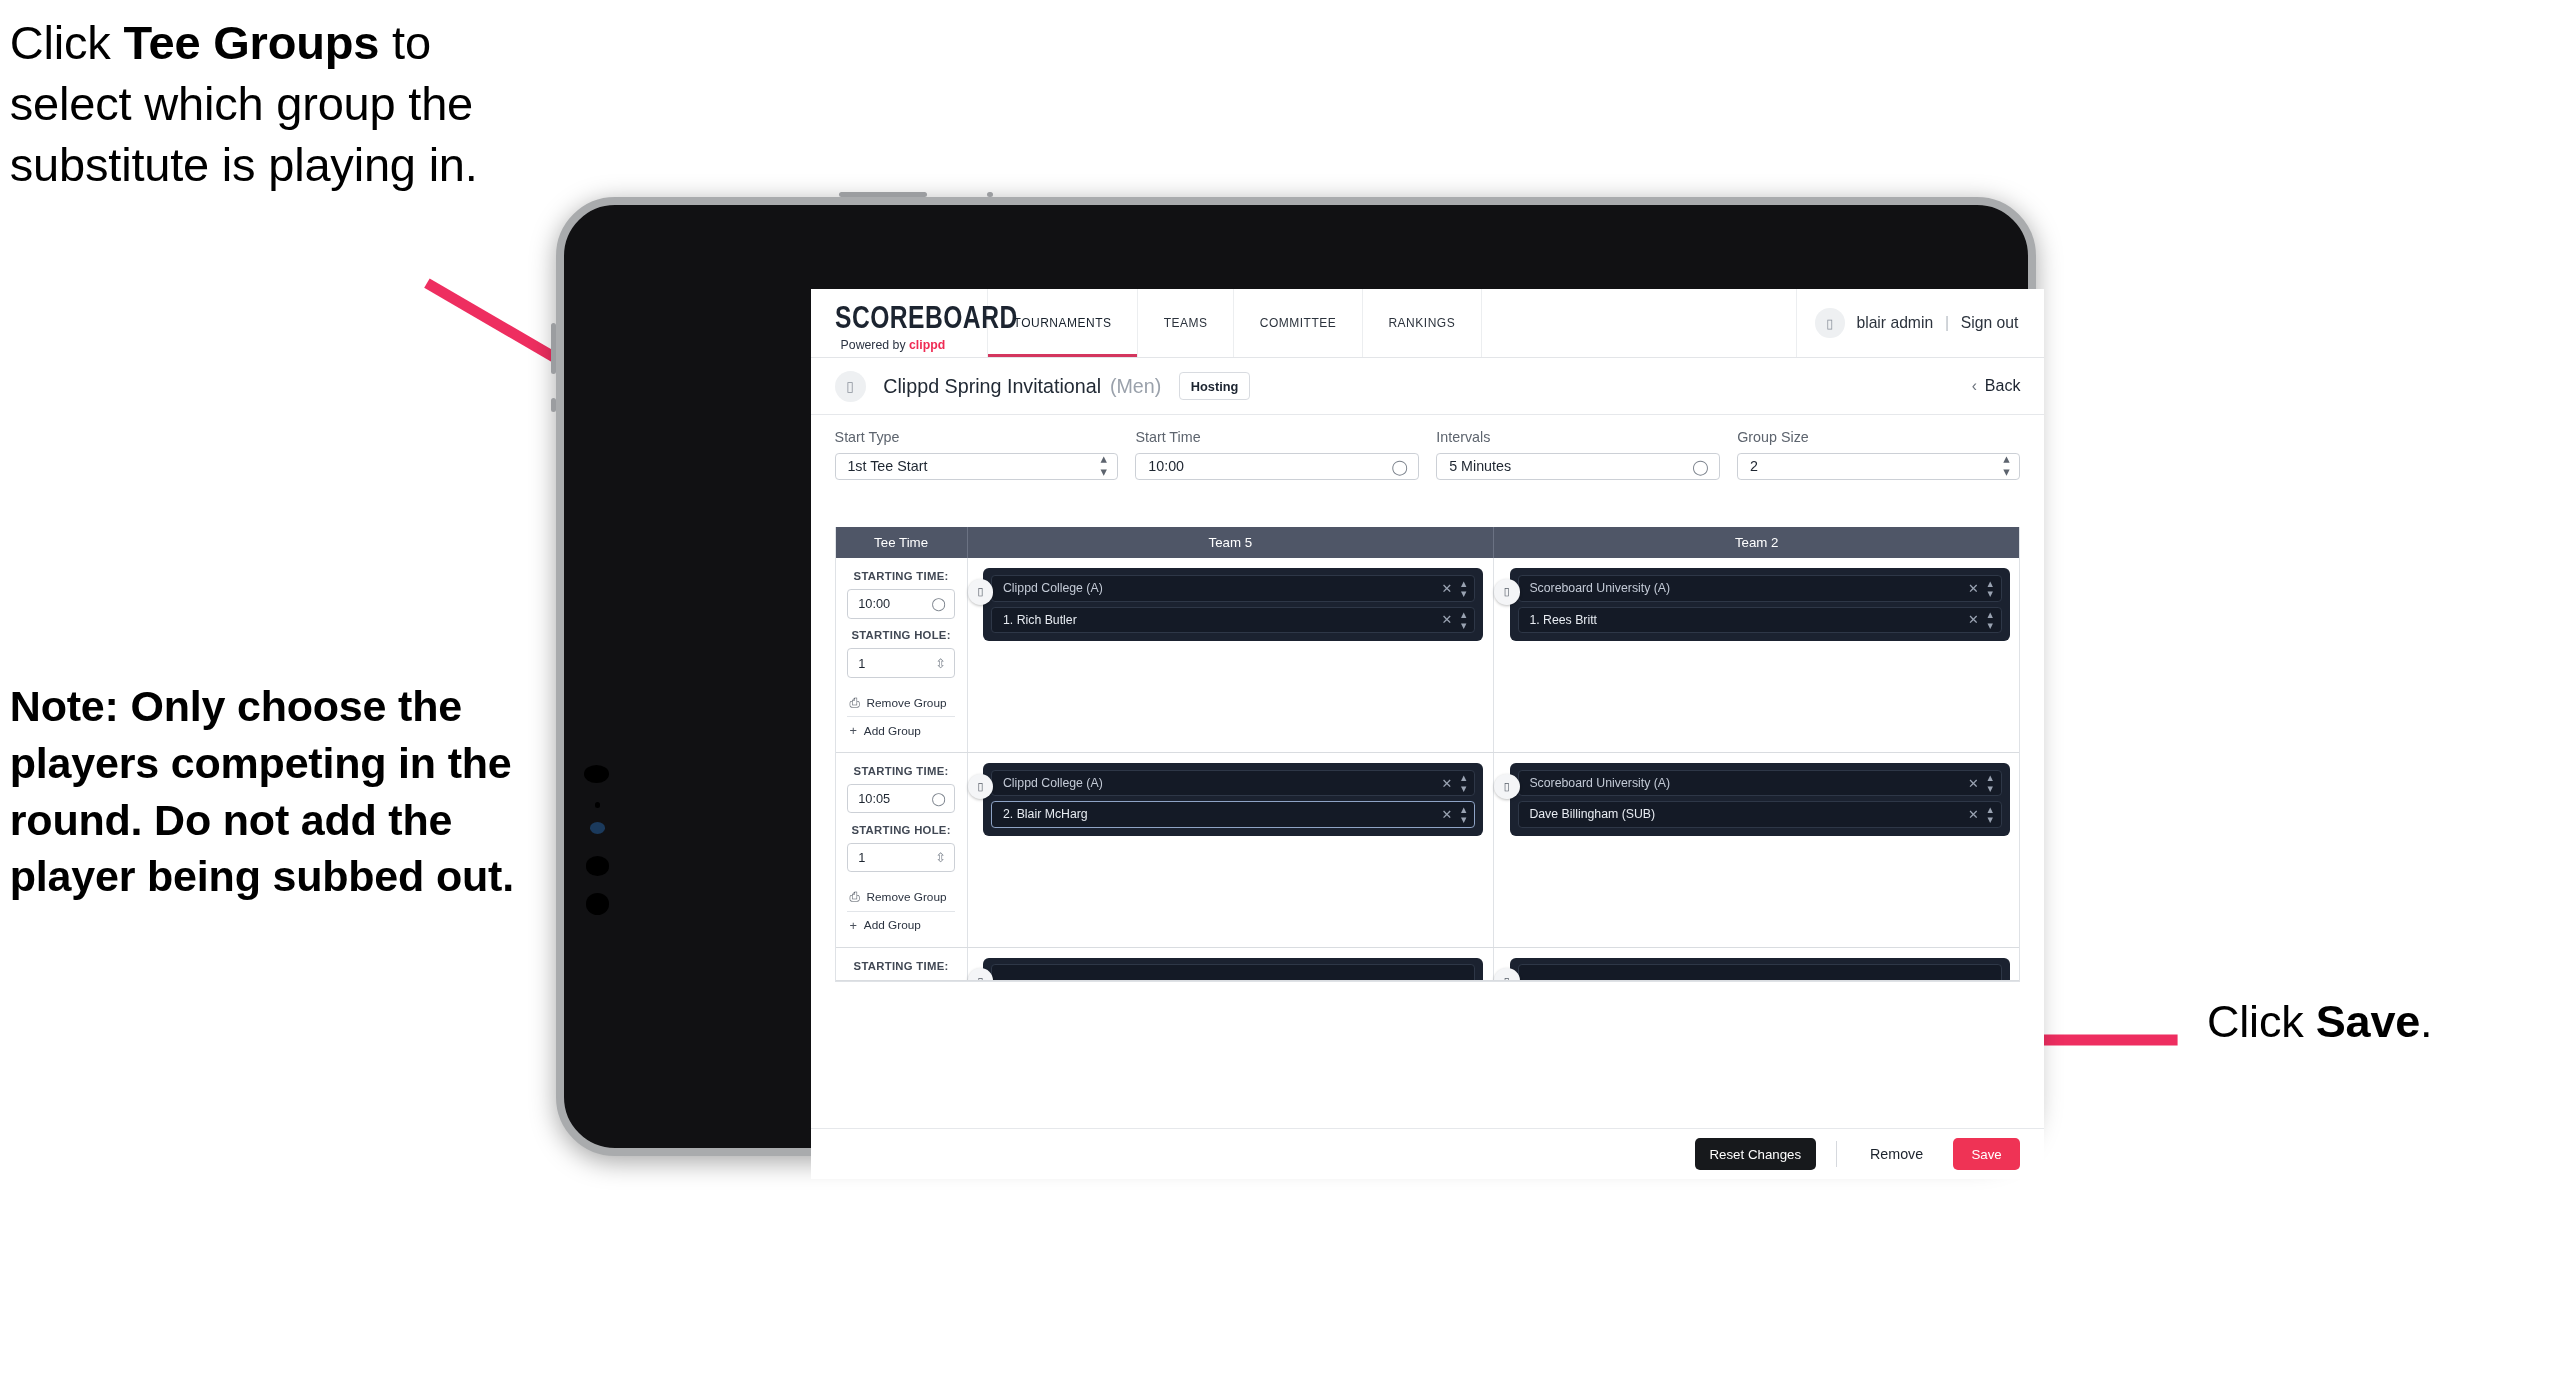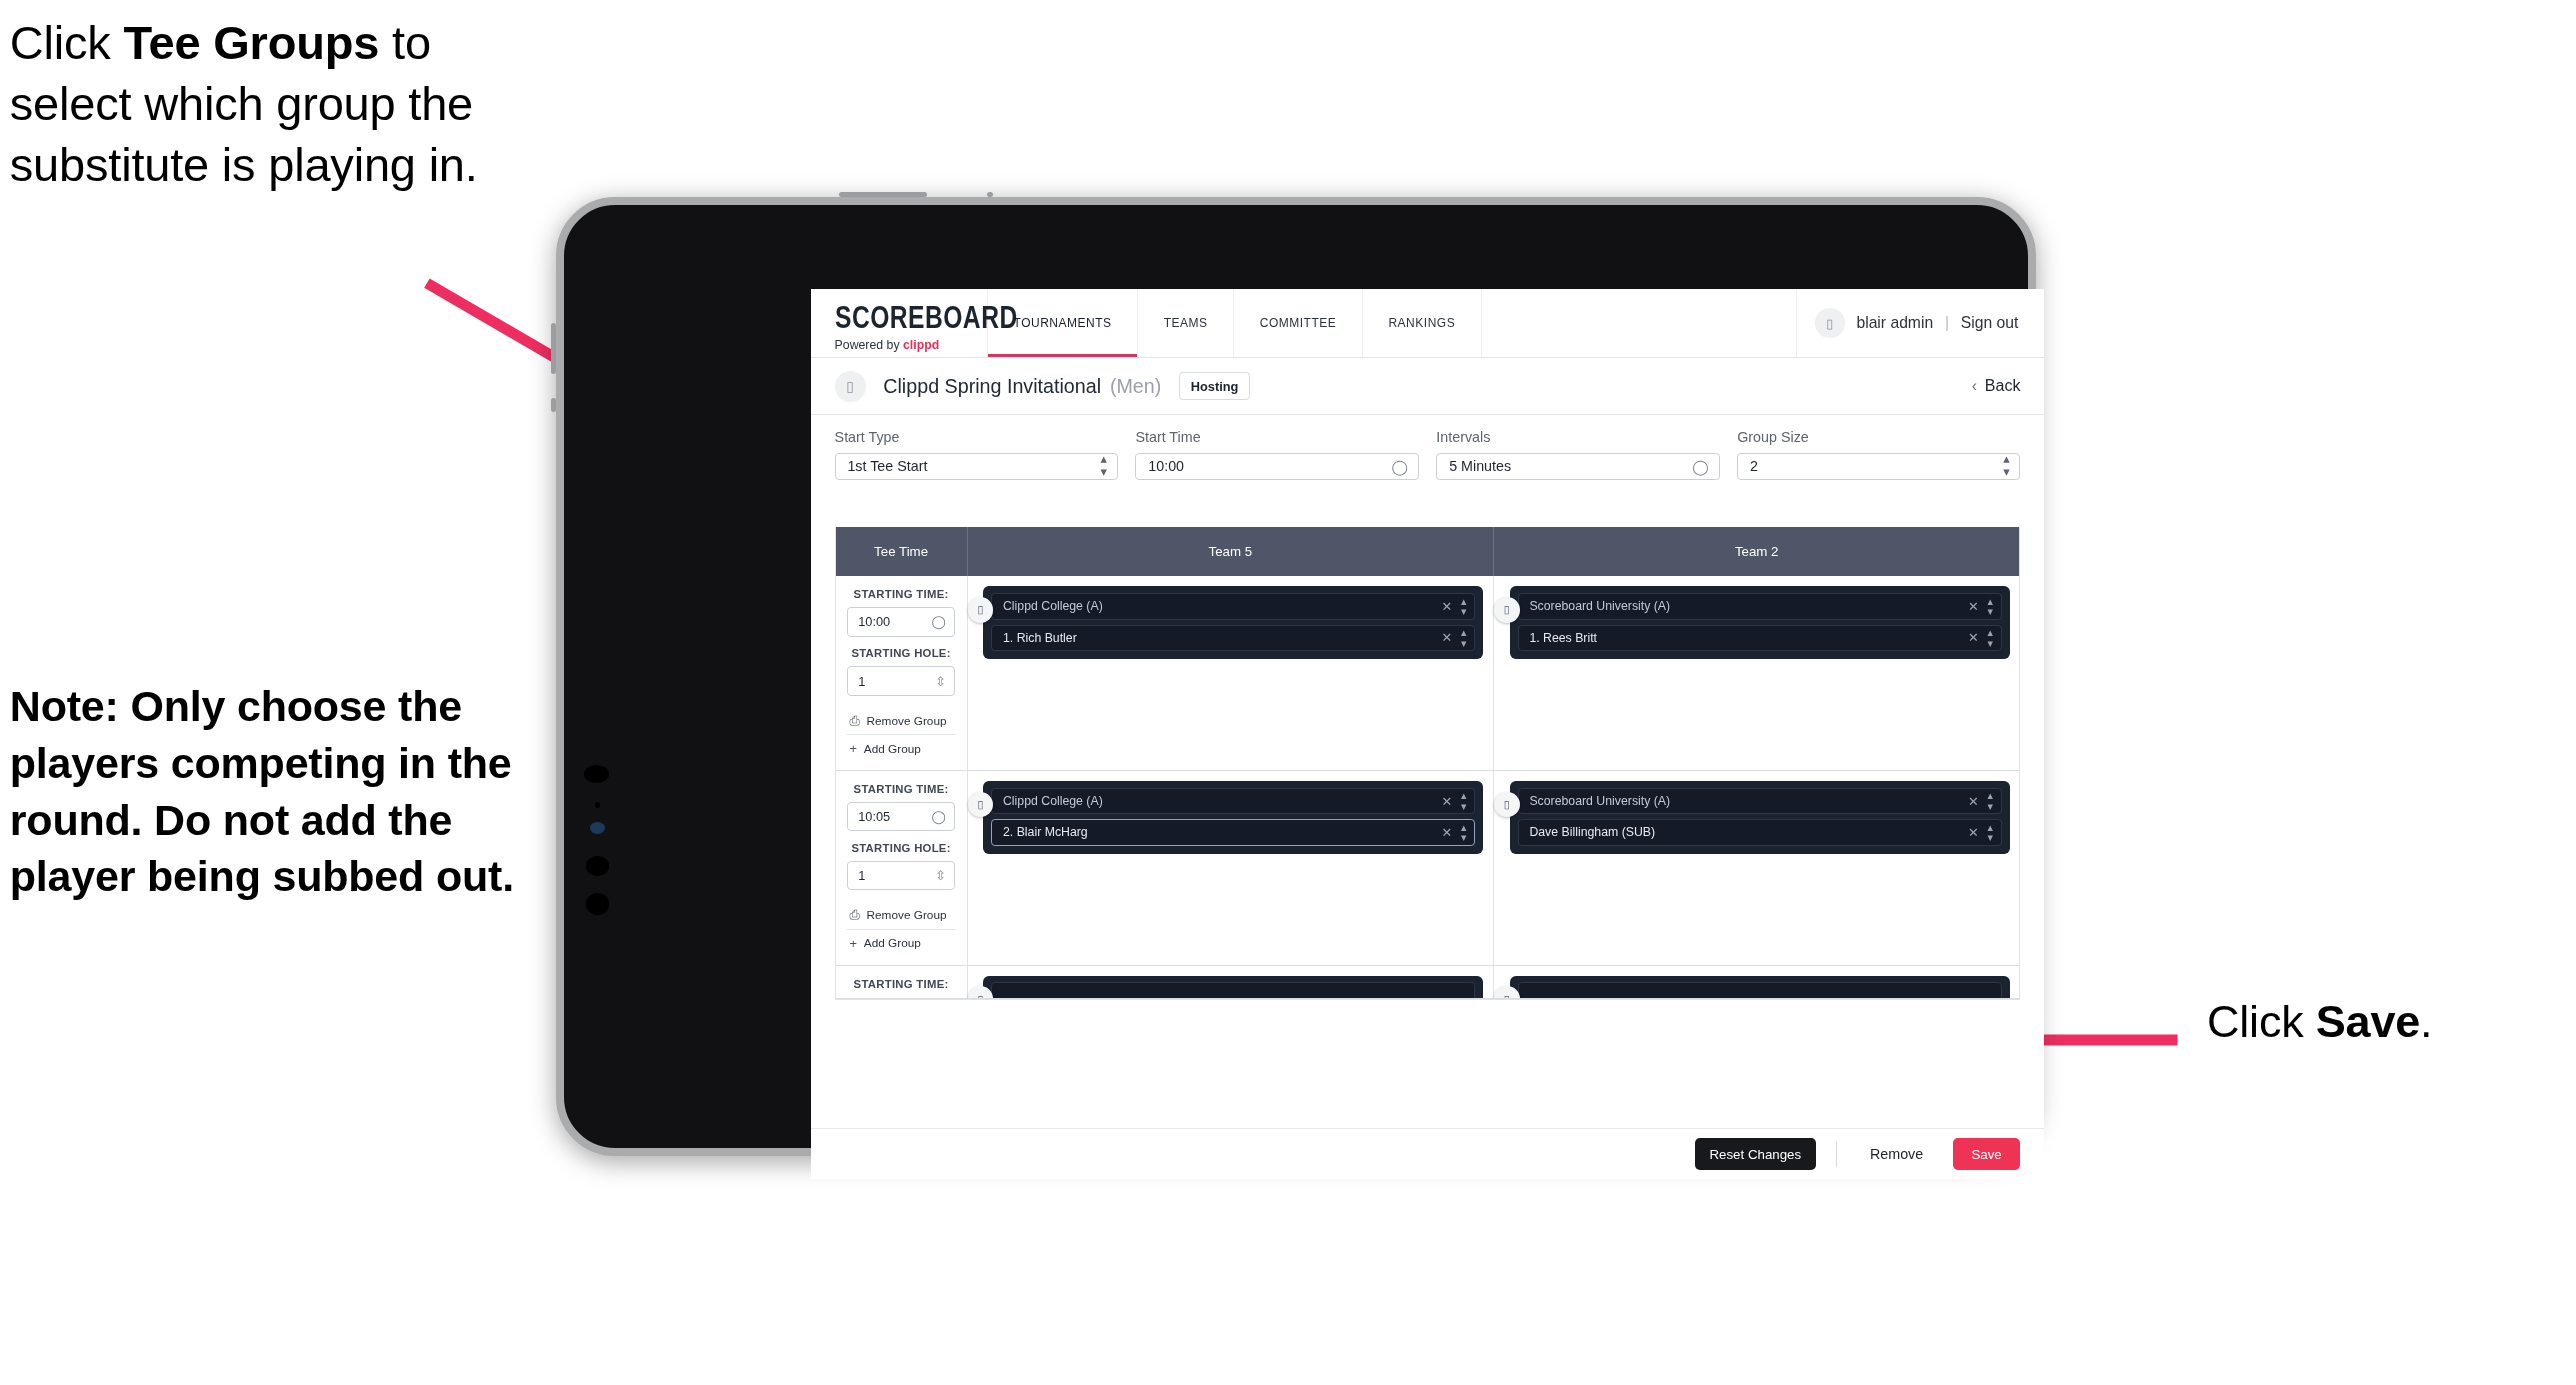--- a/index.html
+++ b/index.html
@@ -68,21 +68,21 @@
     width: 177px; padding-left: 23.6px; padding-top: 12.8px;
     border-right: 1px solid #eceef0;
   }
   #logo-word {
     font-family: "Liberation Sans", sans-serif;
     font-weight: 700; font-size: 26.5px; letter-spacing: 0.5px;
     color: #1c2430; line-height: 1;
     transform: scaleY(1.18) scaleX(0.93); transform-origin: left top;
   }
   #logo-sub {
-    margin-top: 9.8px; font-size: 12.3px; color: #2b3342; font-weight: 400;
+    margin-top: 9.8px; font-size: 12.3px; color: #2b3342; font-weight: 400; margin-left: 6px;
   }
   #logo-sub .brand { color: #ef2b54; font-weight: 700; }
 
   .navtab {
     display: flex; align-items: center; padding: 0 25.6px;
     font-size: 12px; color: #2c333d; letter-spacing: 0.5px;
     border-right: 1px solid #eceef0;
     position: relative; cursor: pointer; white-space: nowrap;
   }
   .navtab.active { color: #17202b; }
@@ -137,21 +137,21 @@
     display: flex; align-items: center; padding: 0 9.8px 0 11.8px;
     background: #fff; font-size: 14.3px; color: #1e2631; cursor: pointer;
   }
   .ctl .val { flex: 1; }
   .ctl .stepper { color: #5d646e; font-size: 12.8px; line-height: 1;
                   display: flex; flex-direction: column; align-items: center; }
   .ctl .clockic { color: #7b828c; font-size: 14.7px; }
 
   
   #table-wrap { margin: 2px 23.6px 0 23.6px; border: 1px solid #dfe2e6; border-top: none; }
-  #thead { display: flex; background: #4f5667; height: 49px; margin-top: 36px; }
+  #thead { display: flex; background: #4f5667; height: 31px; margin-top: 36px; }
   .th {
     display: flex; align-items: center; justify-content: center;
     color: #fff; font-size: 13.3px;
   }
   .th.tee  { width: 132px; border-right: 1px solid #6b7283; }
   .th.team { flex: 1; border-right: 1px solid #6b7283; }
   .th.team:last-child { border-right: none; }
 
   .trow { display: flex; border-bottom: 1px solid #d9dce0; background: #fff; }
   .c-tee {

